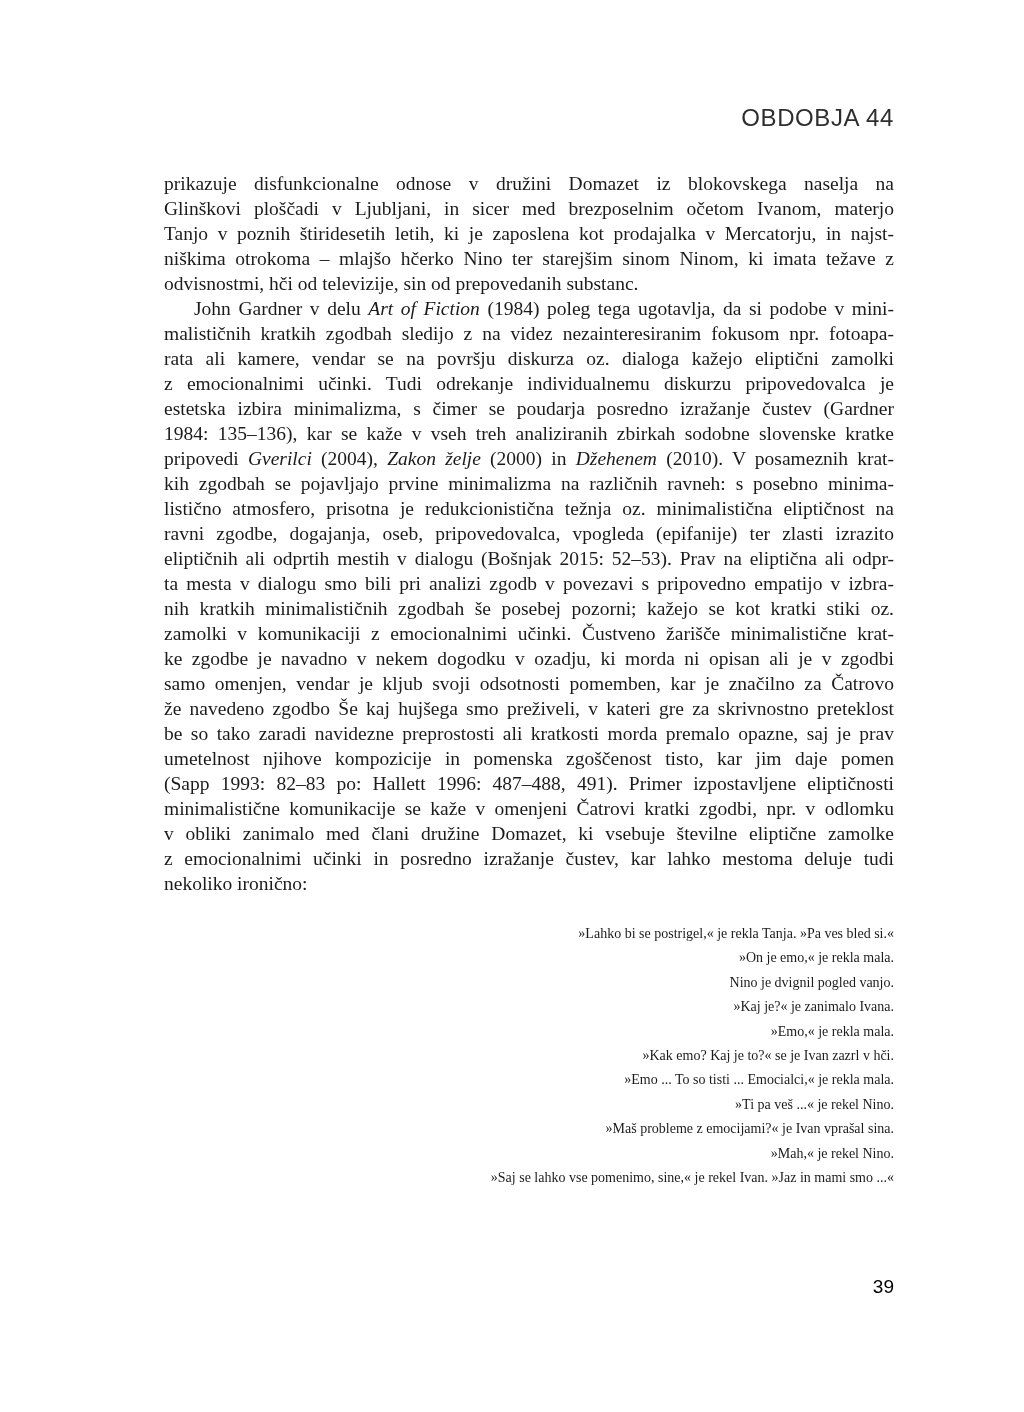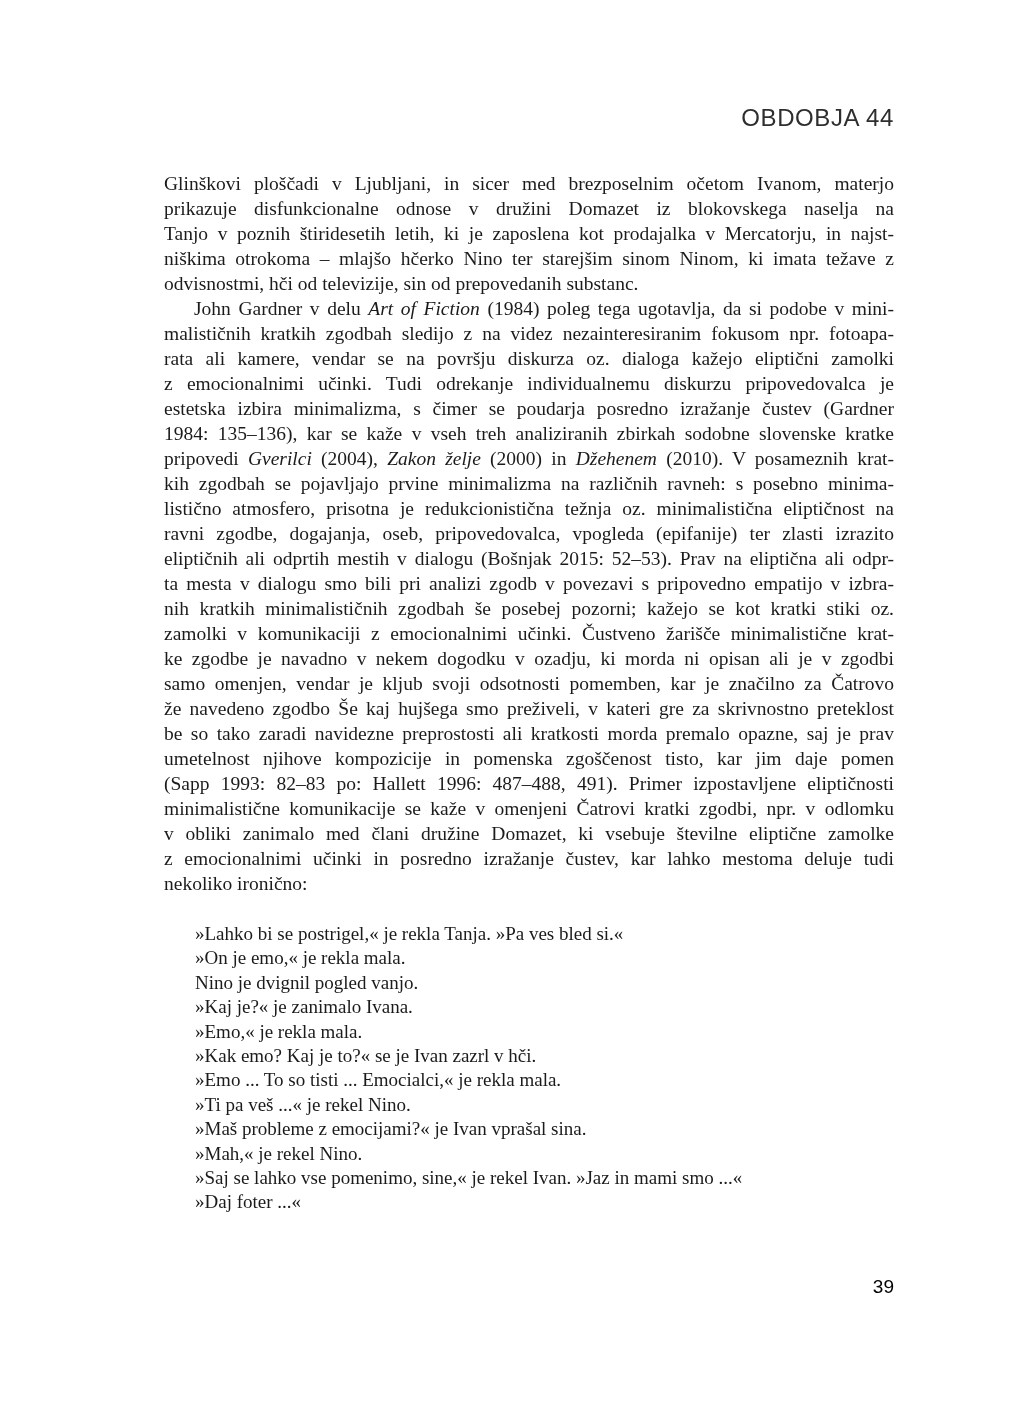--- a/index.html
+++ b/index.html
@@ -37,23 +37,23 @@
   }
   .para .line.last { text-align-last: left; }
   .para .line.first-indent { text-indent: 30px; }
   .it { font-style: italic; margin-top: 46px; }
 
   .quote-block {
     margin-top: 26px;
     margin-left: 31px;
   }
   .quote-block .qline {
-    font-size: 19px;
+    font-size: 14px;
     line-height: 24.4px;
-    text-align: left;
+    text-align: right;
   }
 
   .page-number {
     position: absolute;
     top: 1276px; left: 164px; width: 730px;
     text-align: right;
     font-family: "Liberation Sans", sans-serif;
     font-size: 19px;
     color: #000000;
   }
@@ -61,22 +61,22 @@
 </head>
 <body>
 
 <div class="page">
 
   <div class="running-header">OBDOBJA 44</div>
 
   <div class="content">
     <div>
         <div class="para">
+          <div class="line"><span>prikazuje disfunkcionalne odnose v družini Domazet iz blokovskega naselja na</span></div>
           <div class="line"><span>Glinškovi ploščadi v Ljubljani, in sicer med brezposelnim očetom Ivanom, materjo</span></div>
-          <div class="line"><span>prikazuje disfunkcionalne odnose v družini Domazet iz blokovskega naselja na</span></div>
           <div class="line"><span>Tanjo v poznih štiridesetih letih, ki je zaposlena kot prodajalka v Mercatorju, in najst-</span></div>
           <div class="line"><span>niškima otrokoma – mlajšo hčerko Nino ter starejšim sinom Ninom, ki imata težave z</span></div>
           <div class="line last"><span>odvisnostmi, hči od televizije, sin od prepovedanih substanc.</span></div>
         </div>
         <div class="para">
           <div class="line first-indent"><span>John Gardner v delu </span><span class="it">Art of Fiction</span><span> (1984) poleg tega ugotavlja, da si podobe v mini-</span></div>
           <div class="line"><span>malističnih kratkih zgodbah sledijo z na videz nezainteresiranim fokusom npr. fotoapa-</span></div>
           <div class="line"><span>rata ali kamere, vendar se na površju diskurza oz. dialoga kažejo eliptični zamolki</span></div>
           <div class="line"><span>z emocionalnimi učinki. Tudi odrekanje individualnemu diskurzu pripovedovalca je</span></div>
           <div class="line"><span>estetska izbira minimalizma, s čimer se poudarja posredno izražanje čustev (Gardner</span></div>
@@ -106,19 +106,18 @@
         <div class="qline">»On je emo,« je rekla mala.</div>
         <div class="qline">Nino je dvignil pogled vanjo.</div>
         <div class="qline">»Kaj je?« je zanimalo Ivana.</div>
         <div class="qline">»Emo,« je rekla mala.</div>
         <div class="qline">»Kak emo? Kaj je to?« se je Ivan zazrl v hči.</div>
         <div class="qline">»Emo ... To so tisti ... Emocialci,« je rekla mala.</div>
         <div class="qline">»Ti pa veš ...« je rekel Nino.</div>
         <div class="qline">»Maš probleme z emocijami?« je Ivan vprašal sina.</div>
         <div class="qline">»Mah,« je rekel Nino.</div>
         <div class="qline">»Saj se lahko vse pomenimo, sine,« je rekel Ivan. »Jaz in mami smo ...«</div>
-        <div class="qline">»Daj foter ...«</div>
       </div>
   </div>
 
   <div class="page-number">39</div>
 
 </div>
 
 </body></html>

